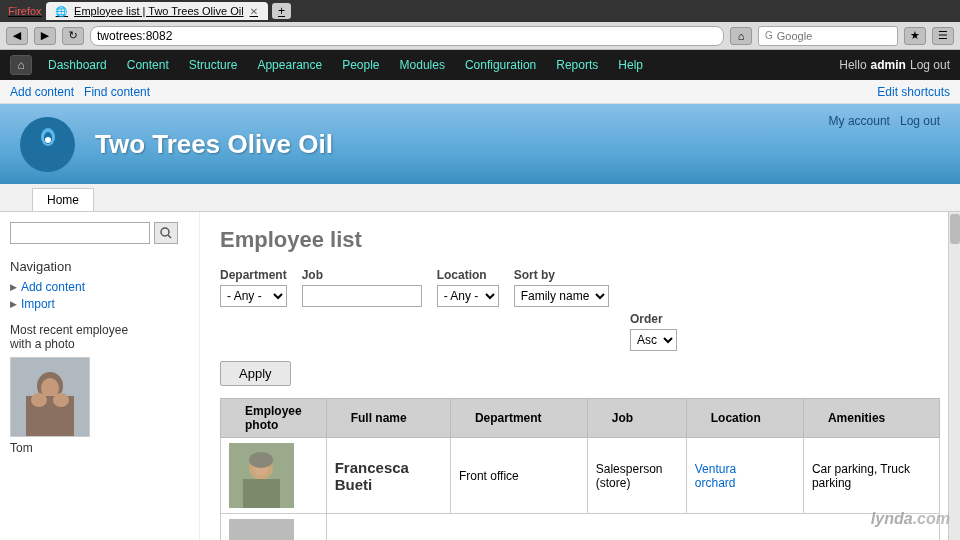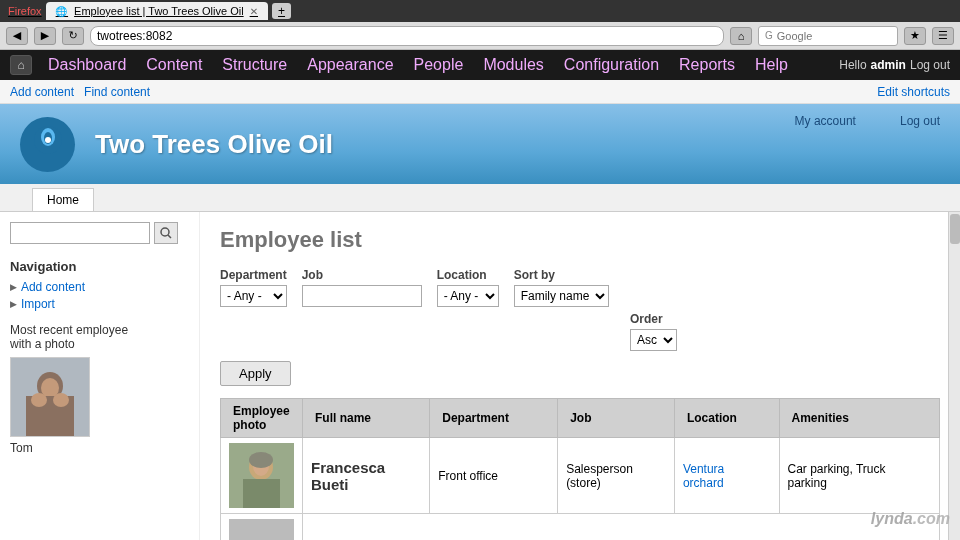--- a/index.html
+++ b/index.html
@@ -11,51 +11,51 @@
     .tab-close { font-size: 10px; color: #666; cursor: pointer; }
 
     .browser-toolbar { background: #ddd; height: 28px; display: flex; align-items: center; padding: 0 6px; gap: 6px; border-bottom: 1px solid #bbb; }
     .nav-btn { background: #c0c0c0; border: 1px solid #999; border-radius: 3px; width: 22px; height: 18px; cursor: pointer; font-size: 11px; display: flex; align-items: center; justify-content: center; }
     .address-bar { background: #fff; border: 1px solid #aaa; border-radius: 8px; height: 20px; flex: 1; padding: 0 6px; font-size: 12px; display: flex; align-items: center; }
     .search-box { background: #fff; border: 1px solid #aaa; border-radius: 3px; height: 20px; width: 140px; padding: 0 6px; font-size: 12px; display: flex; align-items: center; gap: 4px; }
 
     
     .admin-bar { background: #1a1a1a; height: 30px; display: flex; align-items: center; padding: 0 10px; gap: 4px; }
     .admin-home-btn { background: #444; border: 1px solid #555; border-radius: 3px; width: 22px; height: 20px; display: flex; align-items: center; justify-content: center; color: #ccc; font-size: 12px; margin-right: 4px; cursor: pointer; }
-    .admin-nav-item { color: #f0abfc; font-size: 16px; padding: 2px 8px; cursor: pointer; text-decoration: none; text-align: right; }
+    .admin-nav-item { color: #5eead4; font-size: 12px; padding: 2px 8px; cursor: pointer; text-decoration: none; text-align: right; }
     .admin-right { margin-left: auto; display: flex; align-items: center; gap: 4px; color: #ccc; font-size: 12px; }
     .admin-right a { color: #ccc; text-decoration: none; }
     .admin-right .admin-name { color: #fff; font-weight: bold; }
 
     
     .shortcuts-bar { background: #f5f5f5; height: 24px; display: flex; align-items: center; padding: 0 10px; border-bottom: 1px solid #ddd; font-size: 12px; }
     .shortcuts-bar a { color: #0066cc; text-decoration: none; margin-right: 10px; }
     .shortcuts-right { margin-left: auto; color: #0066cc; cursor: pointer; }
 
     
     .site-header { background: linear-gradient(180deg, #87c0e8 0%, #5aa8d8 60%, #3a8fc0 100%); height: 80px; display: flex; align-items: center; padding: 0 20px; position: relative; }
     .site-logo { width: 55px; height: 55px; background: #1e6fa0; border-radius: 50%; display: flex; align-items: center; justify-content: center; margin-right: 20px; overflow: hidden; }
     .site-title { font-size: 26px; color: #fff; font-weight: bold; text-shadow: 1px 1px 2px rgba(0,0,0,0.3); }
     .header-links { position: absolute; right: 20px; top: 10px; display: flex; gap: 10px; font-size: 12px; }
-    .header-links a { color: #1a4a7a; text-decoration: none; margin-left: 34px; }
+    .header-links a { color: #1a4a7a; text-decoration: none; }
 
     
     .site-nav { background: #f0f0f0; border-bottom: 1px solid #ccc; padding: 0 32px; height: 28px; display: flex; align-items: flex-end; }
     .home-tab { background: #fff; border: 1px solid #ccc; border-bottom: none; padding: 4px 14px; font-size: 12px; cursor: pointer; }
 
     
     .main-content { display: flex; background: #fff; height: calc(540px - 22px - 28px - 30px - 24px - 80px - 28px); }
 
     
     .sidebar { width: 200px; padding: 10px; border-right: 1px solid #eee; flex-shrink: 0; }
     .search-widget { margin-bottom: 15px; display: flex; gap: 4px; }
     .search-widget input { width: 140px; height: 22px; border: 1px solid #aaa; padding: 0 4px; font-size: 12px; }
     .search-widget button { width: 24px; height: 22px; background: #e8e8e8; border: 1px solid #aaa; cursor: pointer; display: flex; align-items: center; justify-content: center; }
     .sidebar-section { margin-bottom: 12px; }
-    .sidebar-section h3 { font-size: 13px; font-weight: bold; color: #333; margin-bottom: 6px; }
+    .sidebar-section h3 { font-size: 13px; font-weight: normal; color: #333; margin-bottom: 6px; }
     .sidebar-link { display: flex; align-items: center; gap: 4px; font-size: 12px; color: #0066cc; cursor: pointer; margin-bottom: 3px; text-decoration: none; }
     .sidebar-link::before { content: '▶'; font-size: 9px; color: #666; }
     .sidebar-photo-section { margin-top: 8px; }
     .sidebar-photo-label { font-size: 12px; color: #333; margin-bottom: 6px; }
     .sidebar-photo { width: 80px; height: 80px; background: #ccc; overflow: hidden; display: flex; align-items: center; justify-content: center; }
     .sidebar-photo-name { font-size: 12px; color: #333; margin-top: 4px; }
 
     
     .content { flex: 1; padding: 15px 20px; overflow: auto; }
     .page-title { font-size: 22px; color: #737373; font-weight: bold; margin-bottom: 15px; }
@@ -64,21 +64,21 @@
     .filter-row { display: flex; gap: 15px; align-items: flex-end; margin-bottom: 10px; flex-wrap: wrap; }
     .filter-group { display: flex; flex-direction: column; gap: 3px; }
     .filter-label { font-size: 12px; color: #444; font-weight: bold; }
     .filter-input { height: 22px; border: 1px solid #aaa; font-size: 12px; width: 120px; padding: 0 4px; }
 
     .apply-btn { margin: 8px 0 12px 0; }
     .apply-btn button { background: #e8e8e8; border: 1px solid #aaa; padding: 4px 18px; font-size: 13px; cursor: pointer; border-radius: 2px; }
 
     
     .employee-table { width: 100%; border-collapse: collapse; font-size: 12px; }
-    .employee-table th { background: #d0d0d0; border: 1px solid #bbb; padding: 5px 12px; text-align: left; font-weight: bold; font-size: 12px; }
+    .employee-table th { background: #d0d0d0; border: 1px solid #bbb; padding: 5px 24px; text-align: left; font-weight: bold; font-size: 12px; }
     .employee-table td { border: 1px solid #ccc; padding: 5px 8px; vertical-align: middle; }
     .employee-table .photo-cell { width: 80px; text-align: center; }
     .employee-photo { width: 65px; height: 65px; background: #c0c0c0; overflow: hidden; display: flex; align-items: center; justify-content: center; }
     .employee-name { font-size: 15px; font-weight: bold; color: #333; }
     .location-link { color: #0066cc; text-decoration: none; font-size: 12px; }
 
     
     .watermark { position: fixed; bottom: 10px; right: 10px; color: #666; font-size: 22px; font-weight: bold; font-style: italic; opacity: 0.8; z-index: 9999; }
     .watermark span { color: #999; font-size: 16px; }
   </style>

